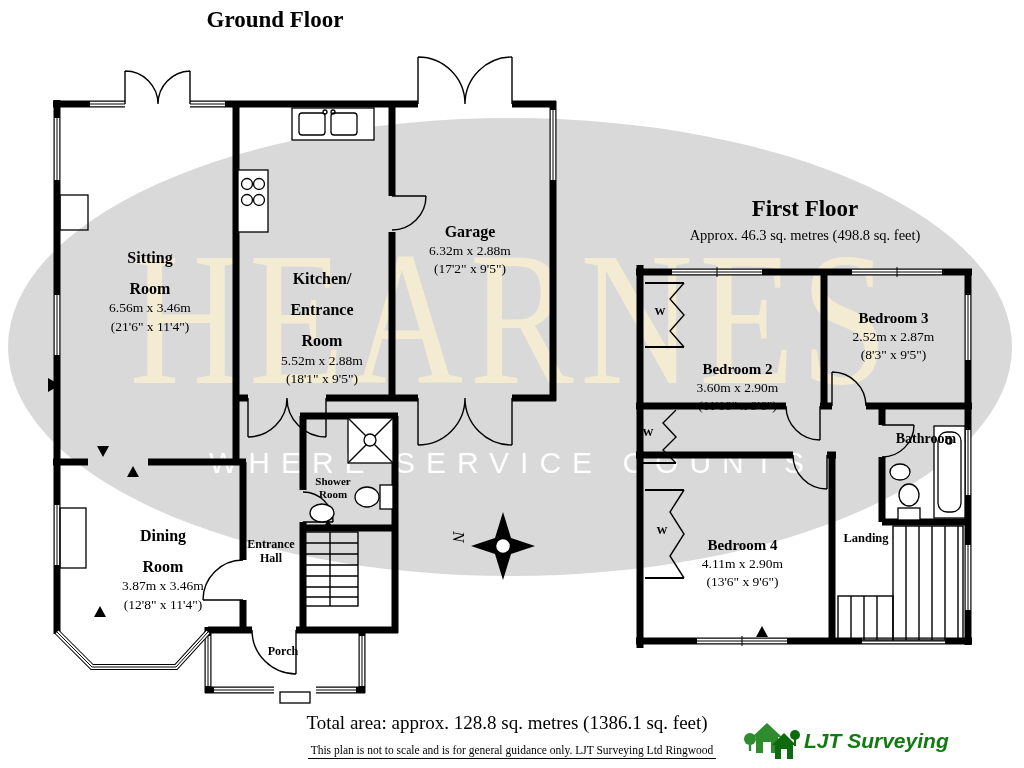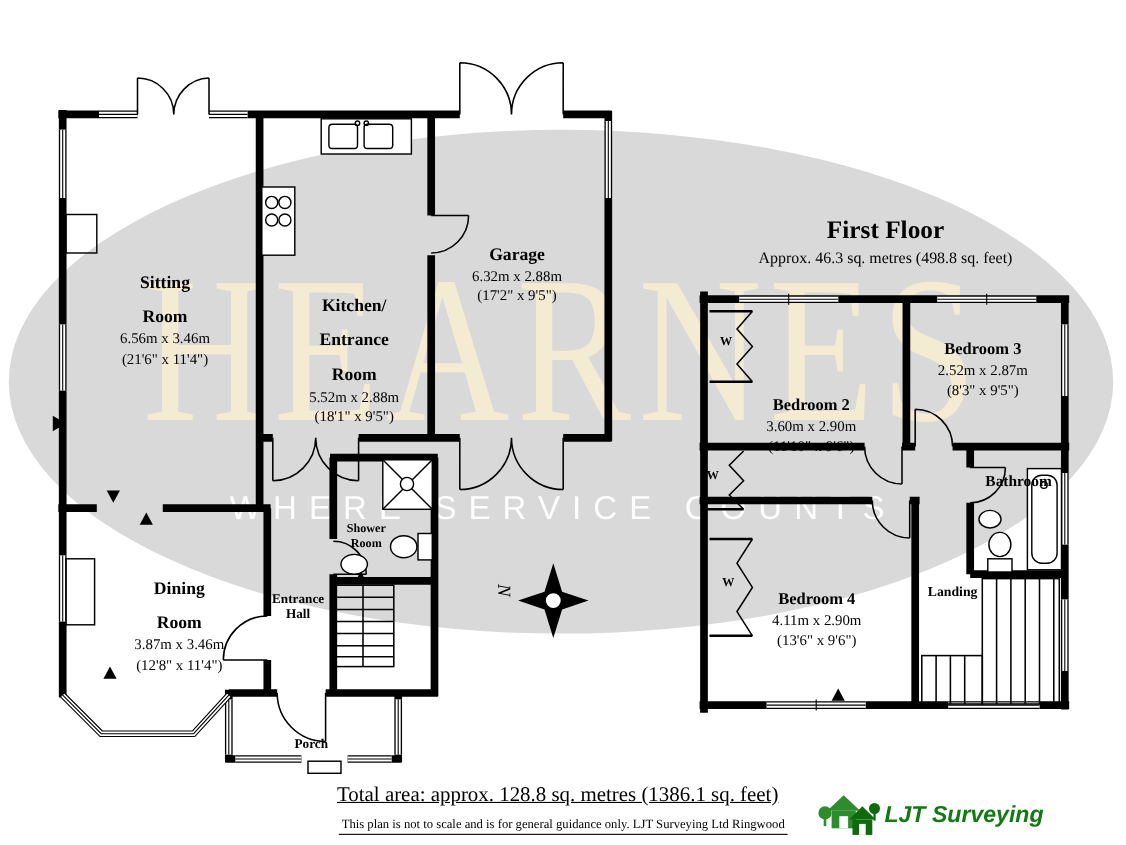--- a/index.html
+++ b/index.html
@@ -27,21 +27,21 @@
   .fixn{stroke:#000;stroke-width:1.3;fill:none;}
   .tri{fill:#000;stroke:none;}
   
   .lbl{position:absolute;text-align:center;line-height:1.2;}
   .room-name{font-weight:bold;font-size:16px;line-height:1.2;margin-top:12px;}
   .room-name-sm{font-weight:bold;font-size:12px;line-height:1.15;}
   .dims{font-size:13.5px;line-height:1.2;margin-top:2px;}
   .floor-title{font-weight:bold;font-size:23px;}
   .floor-sub{font-size:14.5px;}
   .w-lbl{font-weight:bold;font-size:11px;}
-  #total-area{position:absolute;left:212px;top:712px;width:590px;text-align:center;font-size:19px;text-decoration:underline;}
+  #total-area{position:absolute;left:212px;top:712px;width:590px;text-align:center;font-size:19px;}
   #disclaimer{position:absolute;left:232px;top:744px;width:560px;text-align:center;font-size:11.5px;}
   #disclaimer span{display:inline-block;border-bottom:1px solid #000;padding:0 3px 2px 3px;}
   #logo{position:absolute;left:742px;top:714px;width:215px;height:54px;display:flex;align-items:center;}
   #logo-text{font-family:"Liberation Sans","DejaVu Sans",sans-serif;font-weight:bold;font-style:italic;
              font-size:21px;color:#117a11;margin-left:4px;white-space:nowrap;}
 </style>
 </head>
 <body>
 
 <div id="stage">
@@ -201,20 +201,21 @@
       <polygon class="tri" points="756,637 768,637 762,626"></polygon>
     </g>
 
     <g>
       <polygon class="tri" points="503,512 511,538 535,546 511,554 503,580 495,554 471,546 495,538"></polygon>
       <circle cx="503" cy="546" r="7.5" fill="#fff" stroke="#000" stroke-width="1.5"></circle>
       <text x="453" y="545" transform="rotate(90 460 538)" font-size="17" font-style="italic" font-family="Liberation Serif, serif">N</text>
     </g>
   </svg>
 
+  <div class="lbl floor-title" style="left:120px;top:6px;width:310px;">Ground Floor</div>
 
   <div class="lbl floor-title" style="left:650px;top:195px;width:310px;">First Floor</div>
   <div class="lbl floor-sub" style="left:625px;top:227px;width:360px;">Approx. 46.3 sq. metres (498.8 sq. feet)</div>
 
   <div class="lbl" style="left:75px;top:236px;width:150px;">
     <div class="room-name">Sitting</div>
     <div class="room-name">Room</div>
     <div class="dims">6.56m x 3.46m</div>
     <div class="dims">(21'6" x 11'4")</div>
   </div>
@@ -243,21 +244,21 @@
   <div class="lbl" style="left:234px;top:538px;width:74px;">
     <div class="room-name-sm">Entrance</div>
     <div class="room-name-sm">Hall</div>
   </div>
 
   <div class="lbl" style="left:296px;top:475px;width:74px;">
     <div class="room-name-sm" style="font-size:11px;">Shower</div>
     <div class="room-name-sm" style="font-size:11px;">Room</div>
   </div>
 
-  <div class="lbl" style="left:246px;top:645px;width:74px;margin-top:25px;">
+  <div class="lbl" style="left:246px;top:645px;width:74px;">
     <div class="room-name-sm">Porch</div>
   </div>
 
   <div class="lbl" style="left:660px;top:348px;width:155px;text-align:center;">
     <div class="room-name" style="font-size:15px;">Bedroom 2</div>
     <div class="dims">3.60m x 2.90m</div>
     <div class="dims">(11'10" x 9'6")</div>
   </div>
 
   <div class="lbl" style="left:816px;top:297px;width:155px;">

